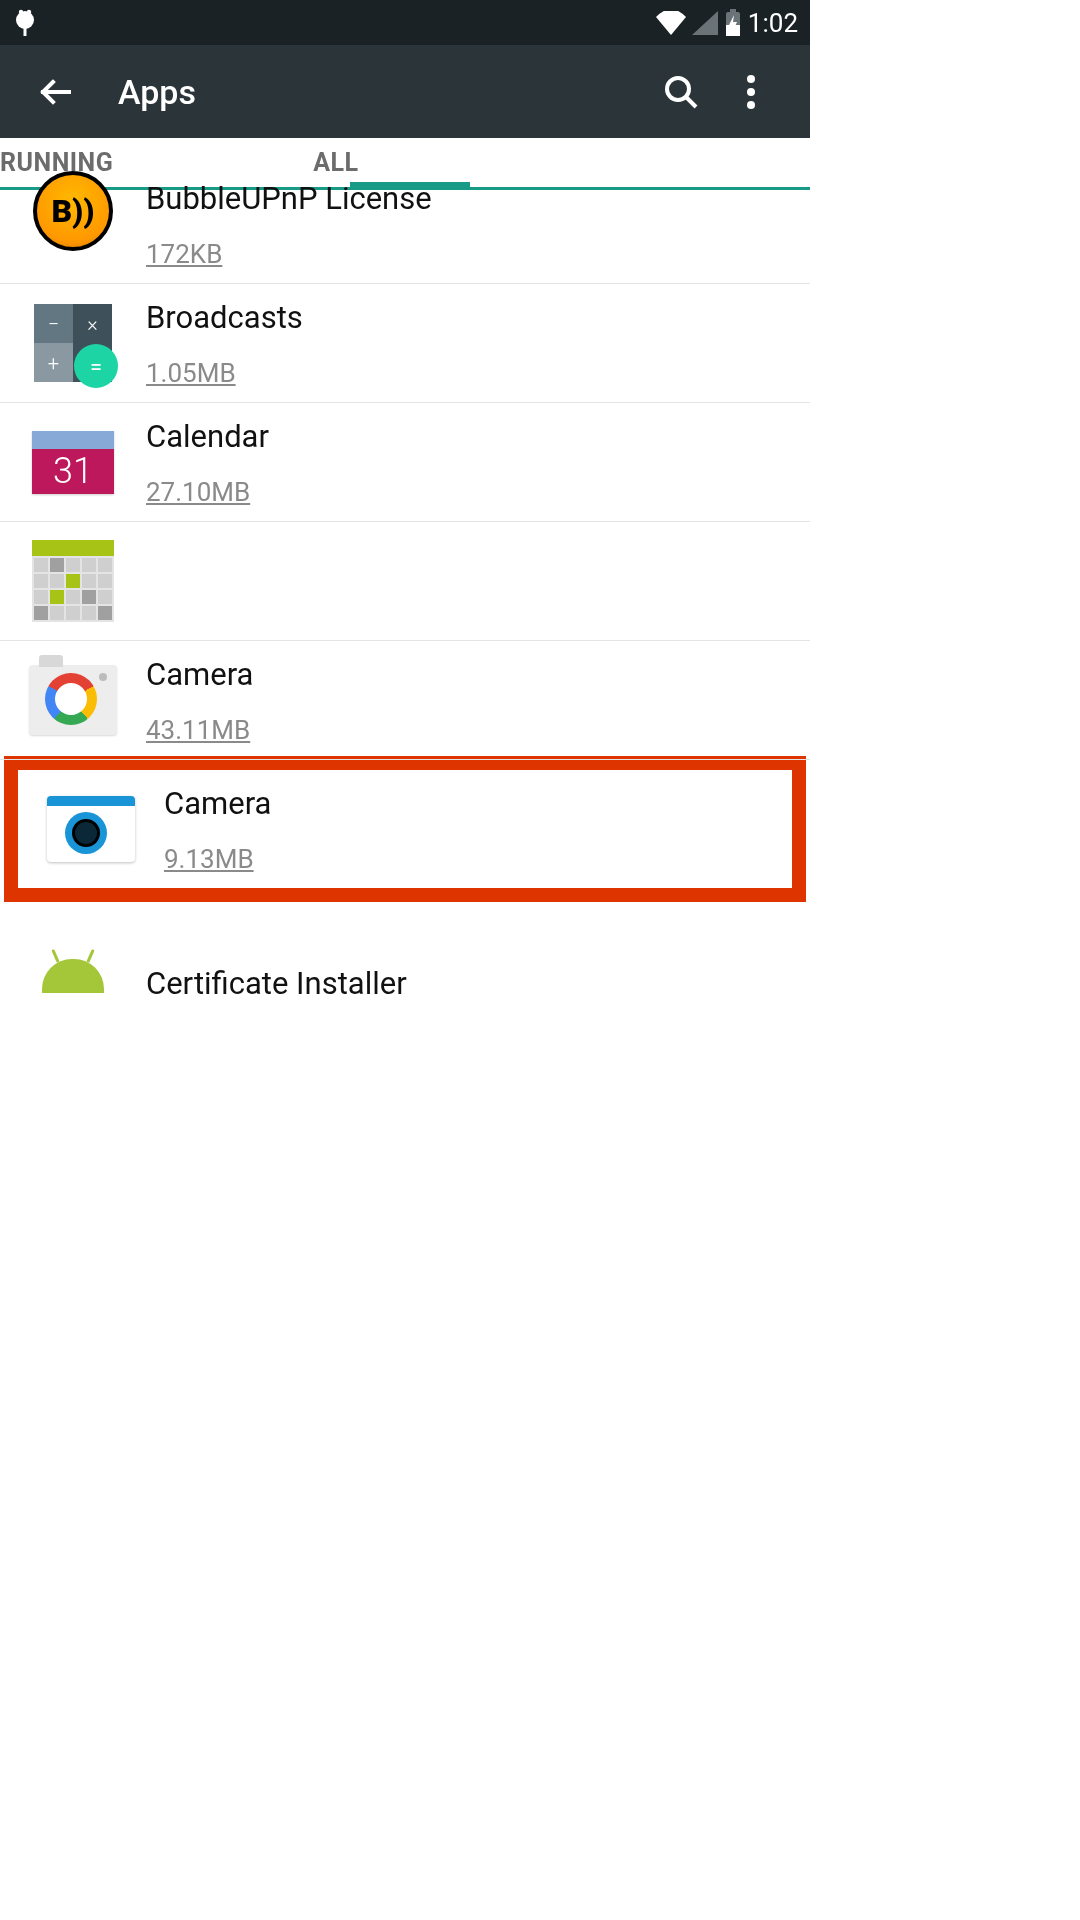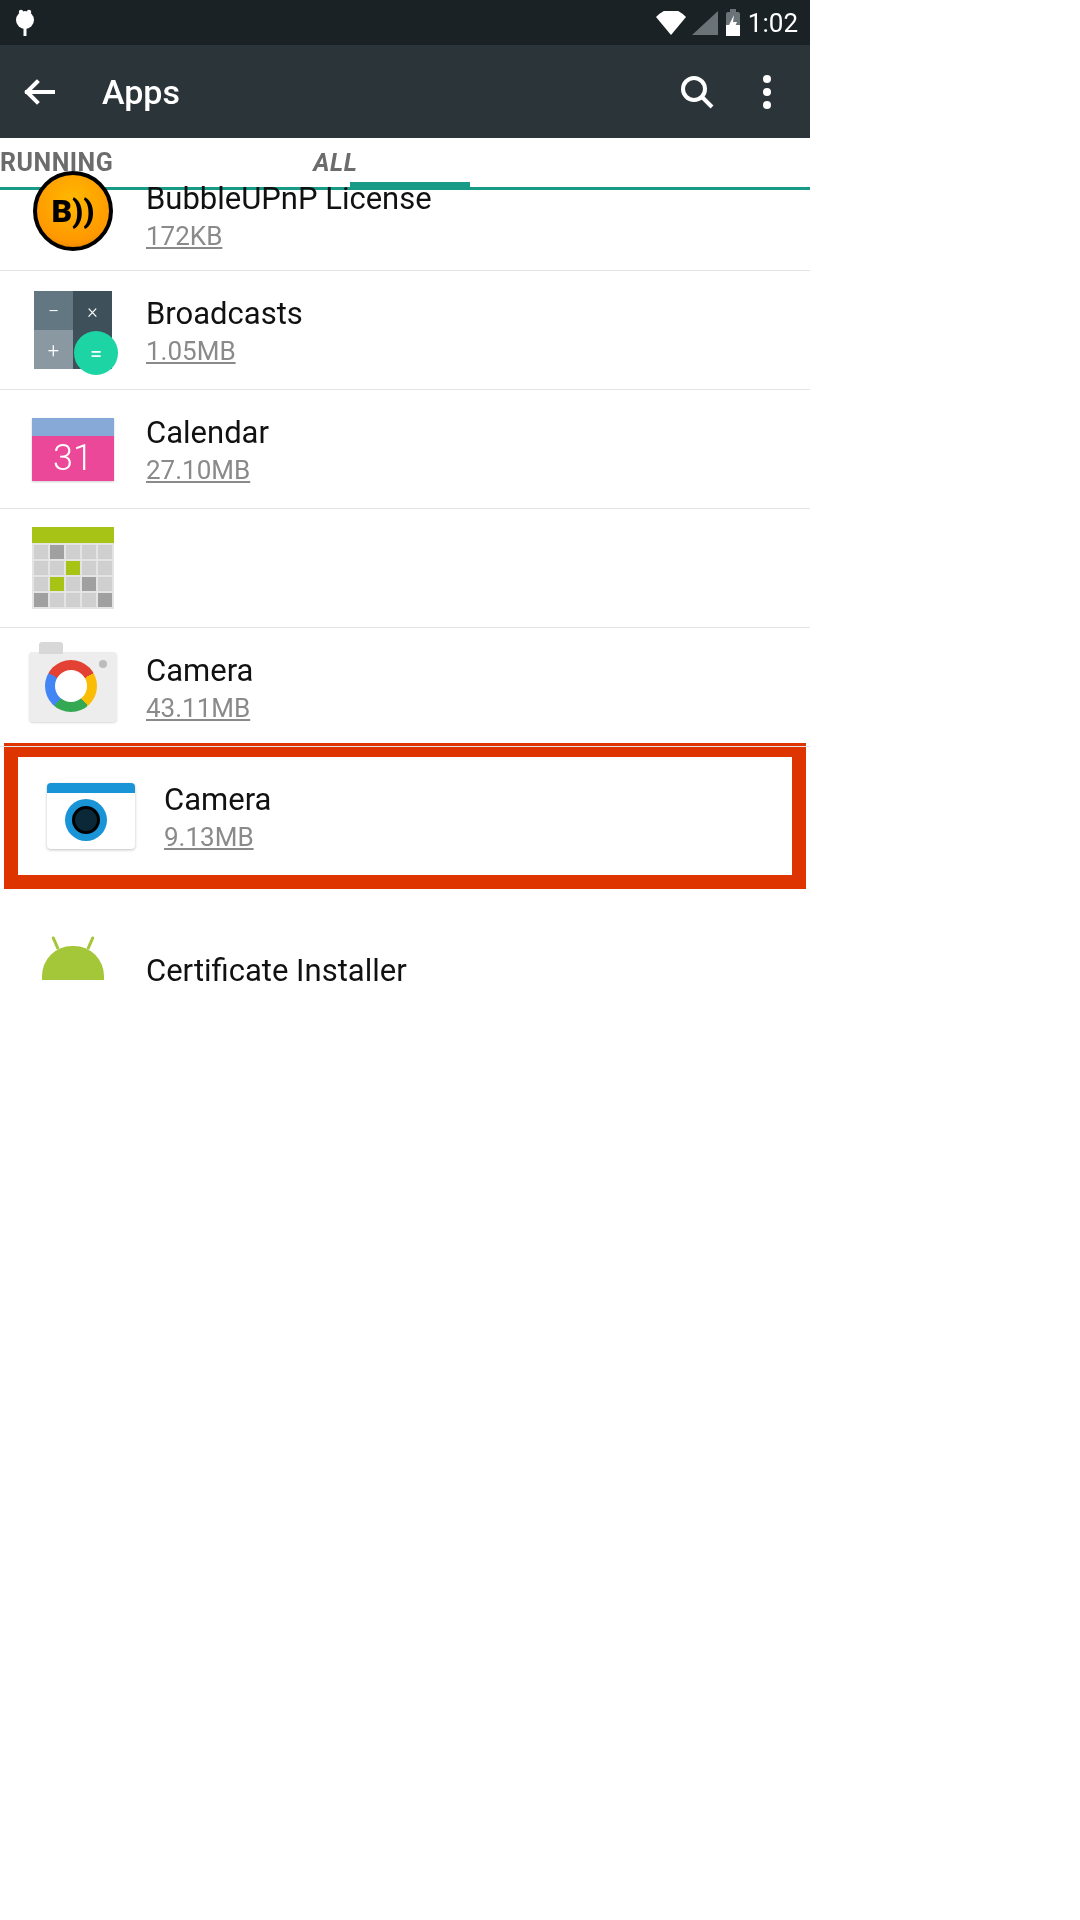--- a/index.html
+++ b/index.html
@@ -19,21 +19,21 @@
       padding: 0 12px;
       color: #fff;
     }
     .status-left { display: flex; align-items: center; }
     .status-right { display: flex; align-items: center; gap: 6px; font-size: 26px; font-weight: 400; }
     .action-bar {
       height: 93px;
       background: #2b3438;
       display: flex;
       align-items: center;
-      padding: 0 14px;
+      padding: 0 30px;
       color: #fff;
     }
     .back-btn { width: 50px; height: 50px; display: flex; align-items: center; justify-content: center; }
     .ab-title { font-size: 34px; font-weight: 500; margin-left: 38px; flex: 1; }
     .ab-actions { display: flex; align-items: center; gap: 28px; margin-right: 8px; }
     .icon-btn { width: 42px; height: 42px; display: flex; align-items: center; justify-content: center; }
     .tabs {
       height: 50px;
       display: flex;
       border-bottom: 1px solid #e0e0e0;
@@ -45,21 +45,21 @@
       align-items: center;
       justify-content: center;
       font-size: 25px;
       font-weight: 700;
       color: #6c6c6c;
       letter-spacing: 0.5px;
       padding: 0 30px;
       text-align: center;
     }
     .tab-running { padding-left: 0; }
-    .tab-all { margin-left: 140px; font-style: italic; }
+    .tab-all { margin-left: 140px; }
     .tab-indicator {
       position: absolute;
       bottom: 0;
       height: 5px;
       background: #179b86;
       left: 350px;
       width: 120px;
     }
     .tab-underline {
       position: absolute;
@@ -81,21 +81,21 @@
     .row.first { padding-top: 0; min-height: 80px; align-items: flex-start; }
     .row.first .app-icon { margin-top: -22px; }
     .row.first .app-text { margin-top: -8px; }
     .app-icon {
       width: 90px; height: 90px;
       margin-left: 14px;
       margin-right: 28px;
       flex-shrink: 0;
       display: flex; align-items: center; justify-content: center;
     }
-    .app-text { display: flex; flex-direction: column; gap: 4px; }
+    .app-text { display: flex; flex-direction: column; gap: 22px; }
     .app-name { font-size: 31px; color: #111; font-weight: 400; }
     .app-size { font-size: 26px; color: #8a8a8a; text-decoration: underline; }
     .highlight-box {
       border: 14px solid #de3400;
       margin: -4px 4px -4px 4px;
     }
     .highlight-box .row { border-bottom: none; }
     
     .icon-bubble {
       width: 80px; height: 80px; border-radius: 50%;
@@ -106,21 +106,21 @@
     }
     .icon-calc {
       width: 78px; height: 78px; position: relative;
       display: grid; grid-template-columns: 1fr 1fr; grid-template-rows: 1fr 1fr;
     }
     .calc-q { display: flex; align-items: center; justify-content: center; color: #fff; font-size: 20px; font-weight: 300; }
     .calc-1 { background: #637782; } .calc-2 { background: #3e5059; }
     .calc-3 { background: #8a99a1; }
     .calc-eq { position: absolute; right: -6px; bottom: -6px; width: 44px; height: 44px; border-radius: 50%; background: #1dd4a4; display: flex; align-items: center; justify-content: center; color: #fff; font-size: 22px; }
     .icon-calendar {
-      width: 82px; height: 63px; background: #ec4899;
+      width: 82px; height: 63px; background: #be185d;
       display: flex; flex-direction: column;
       box-shadow: 0 1px 2px rgba(0,0,0,0.2);
     }
     .cal-top { height: 18px; background: #86a9d8; }
     .cal-body { flex: 1; display: flex; align-items: center; justify-content: center; color: #fff; font-size: 36px; font-weight: 300; }
     .icon-calstorage {
       width: 82px; height: 82px; display: flex; flex-direction: column;
     }
     .cst-top { height: 16px; background: #a7c316; }
     .cst-grid { flex: 1; display: grid; grid-template-columns: repeat(5,1fr); grid-template-rows: repeat(4,1fr); gap: 2px; background: #e4e4e4; padding: 2px; }

